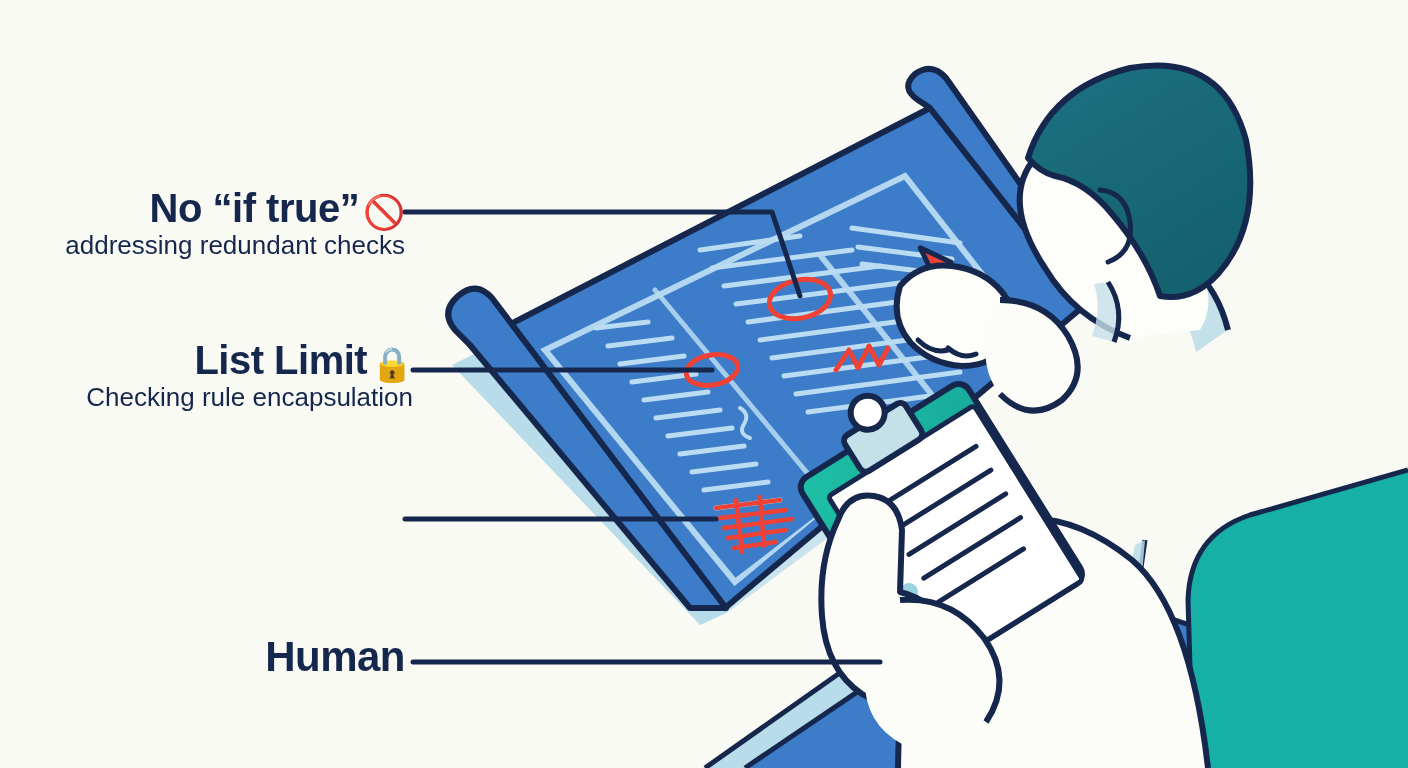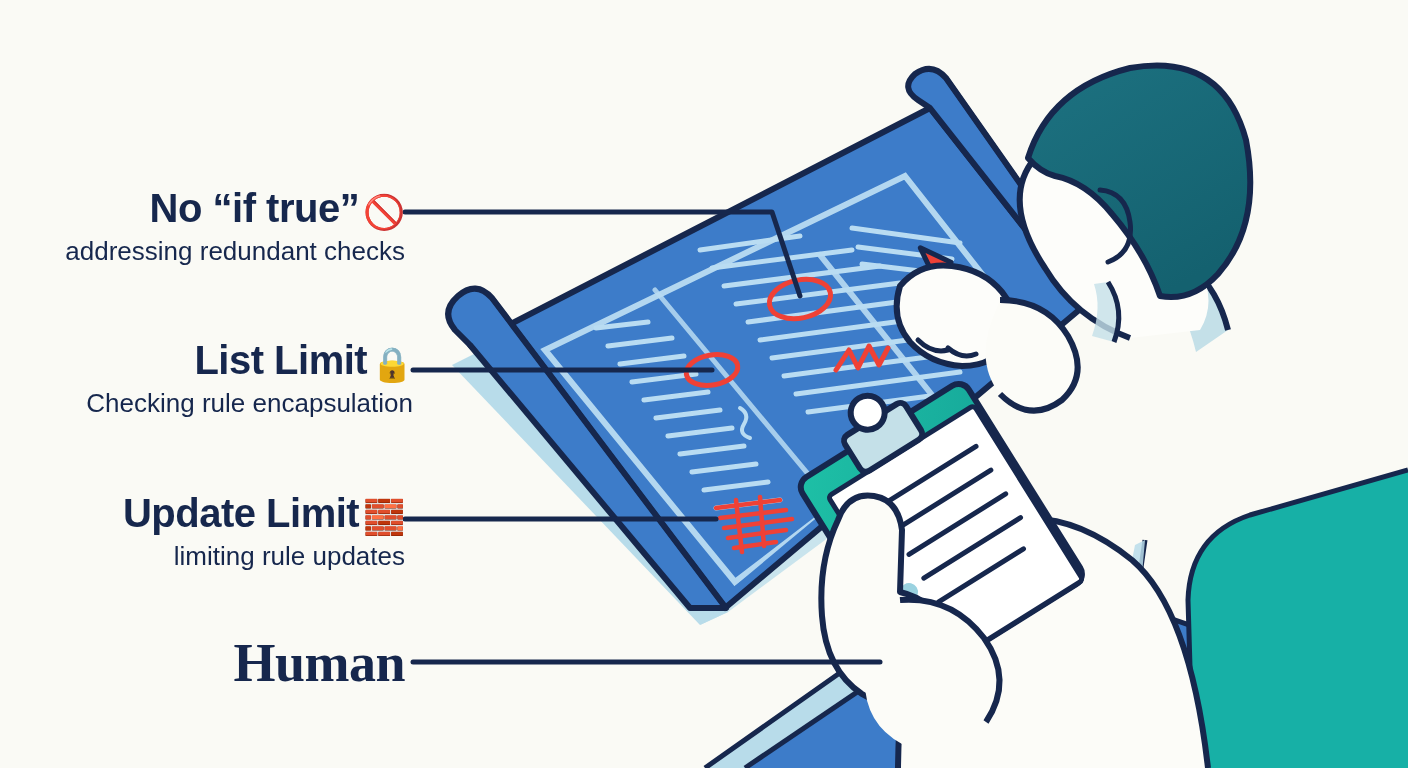--- a/index.html
+++ b/index.html
@@ -47,28 +47,28 @@
     vertical-align: -2px;
     margin-left: 4px;
   }
   .callout-sub {
     font-size: 26px;
     font-weight: normal;
     color: #16274d;
     line-height: 1.15;
     white-space: nowrap;
     display: block;
-    margin-top: 7px;
+    margin-top: 1px;
   }
   
   #callout-0 { right: 1003px; top: 188px; }
   #callout-1 { right: 995px;  top: 340px; }
   #callout-2 { right: 1003px; top: 493px; }
   #callout-3 { right: 1003px; top: 636px; }
-  #callout-3 .callout-title { font-size: 54px; font-family: Liberation Serif, serif; }
+  #callout-3 .callout-title { font-size: 42px; }
 </style>
 </head>
 <body>
 
 <div id="stage">
 
   <svg id="illustration" viewBox="0 0 1408 768" aria-hidden="true">
     <defs>
       <clipPath id="clip-blueprint">
         <path d="M 930 108 L 1078 300 L 718 600 L 470 345 Z"></path>
@@ -276,24 +276,20 @@
     <div class="callout" id="callout-0">
       <span class="callout-title"><span>No “if true”</span><span class="glyph">🚫</span></span>
       <span class="callout-sub">addressing redundant checks</span>
     </div>
 
     <div class="callout" id="callout-1">
       <span class="callout-title"><span>List Limit</span><span class="glyph">🔒</span></span>
       <span class="callout-sub">Checking rule encapsulation</span>
     </div>
 
-    <div class="callout" id="callout-2">
-      <span class="callout-title"><span>Update Limit</span><span class="glyph">🧱</span></span>
-      <span class="callout-sub">limiting rule updates</span>
-    </div>
 
     <div class="callout" id="callout-3">
       <span class="callout-title">Human</span>
     </div>
 
   </div>
 
 </div>
 
 </body></html>

